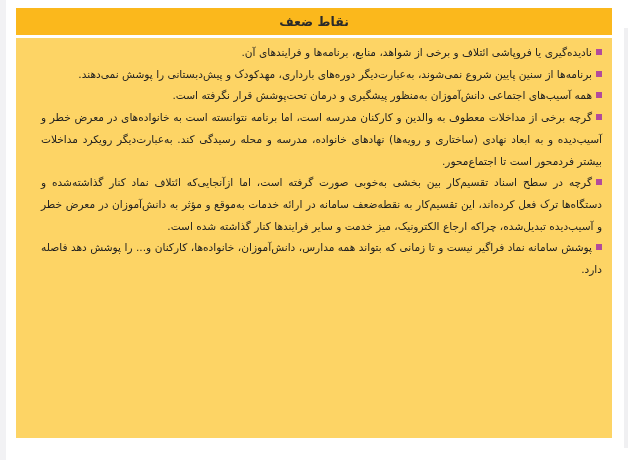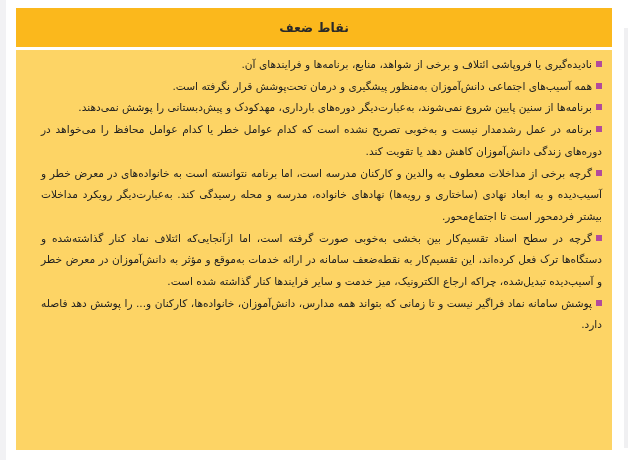--- a/index.html
+++ b/index.html
@@ -26,21 +26,21 @@
       width: 4px; height: 420px;
       background: #f0f0f2;
     }
     .panel {
       position: absolute;
       left: 16px;
       top: 8px;
       width: 596px;
     }
     .header {
-      height: 39px;
+      height: 27px;
       background: #fbb81c;
       display: flex;
       align-items: center;
       justify-content: center;
       direction: rtl;
     }
     .header-title {
       font-size: 12.5px;
       font-weight: bold;
       color: #2a2a2a;
@@ -80,20 +80,19 @@
 <div class="edge-left"></div>
 <div class="edge-right"></div>
 
 <div class="panel">
   <div class="header">
     <span class="header-title">نقاط ضعف</span>
   </div>
   <div class="gap"></div>
   <div class="body">
     <p class="item"><span class="bullet"></span><span>نادیده‌گیری یا فروپاشی ائتلاف و برخی از شواهد، منابع، برنامه‌ها و فرایندهای آن.</span></p>
+    <p class="item"><span class="bullet"></span><span>برنامه‌ها از سنین پایین شروع نمی‌شوند، به‌عبارت‌دیگر دوره‌های بارداری، مهدکودک و پیش‌دبستانی را پوشش نمی‌دهند.</span></p>
     <p class="item"><span class="bullet"></span><span>همه آسیب‌های اجتماعی دانش‌آموزان به‌منظور پیشگیری و درمان تحت‌پوشش قرار نگرفته است.</span></p>
-    <p class="item"><span class="bullet"></span><span>برنامه‌ها از سنین پایین شروع نمی‌شوند، به‌عبارت‌دیگر دوره‌های بارداری، مهدکودک و پیش‌دبستانی را پوشش نمی‌دهند.</span></p>
-    <p class="item"><span class="bullet"></span><span>برنامه در عمل رشدمدار نیست و به‌خوبی تصریح نشده است که کدام عوامل خطر یا کدام عوامل محافظ را می‌خواهد در دوره‌های زندگی دانش‌آموزان کاهش دهد یا تقویت کند.</span></p>
     <p class="item"><span class="bullet"></span><span>گرچه برخی از مداخلات معطوف به والدین و کارکنان مدرسه است، اما برنامه نتوانسته است به خانواده‌های در معرض خطر و آسیب‌دیده و به ابعاد نهادی (ساختاری و رویه‌ها) نهادهای خانواده، مدرسه و محله رسیدگی کند. به‌عبارت‌دیگر رویکرد مداخلات بیشتر فردمحور است تا اجتماع‌محور.</span></p>
     <p class="item"><span class="bullet"></span><span>گرچه در سطح اسناد تقسیم‌کار بین بخشی به‌خوبی صورت گرفته است، اما ازآنجایی‌که ائتلاف نماد کنار گذاشته‌شده و دستگاه‌ها ترک فعل کرده‌اند، این تقسیم‌کار به نقطه‌ضعف سامانه در ارائه خدمات به‌موقع و مؤثر به دانش‌آموزان در معرض خطر و آسیب‌دیده تبدیل‌شده، چراکه ارجاع الکترونیک، میز خدمت و سایر فرایندها کنار گذاشته شده است.</span></p>
     <p class="item"><span class="bullet"></span><span>پوشش سامانه نماد فراگیر نیست و تا زمانی که بتواند همه مدارس، دانش‌آموزان، خانواده‌ها، کارکنان و... را پوشش دهد فاصله دارد.</span></p>
   </div>
 </div>
 
 </body></html>

